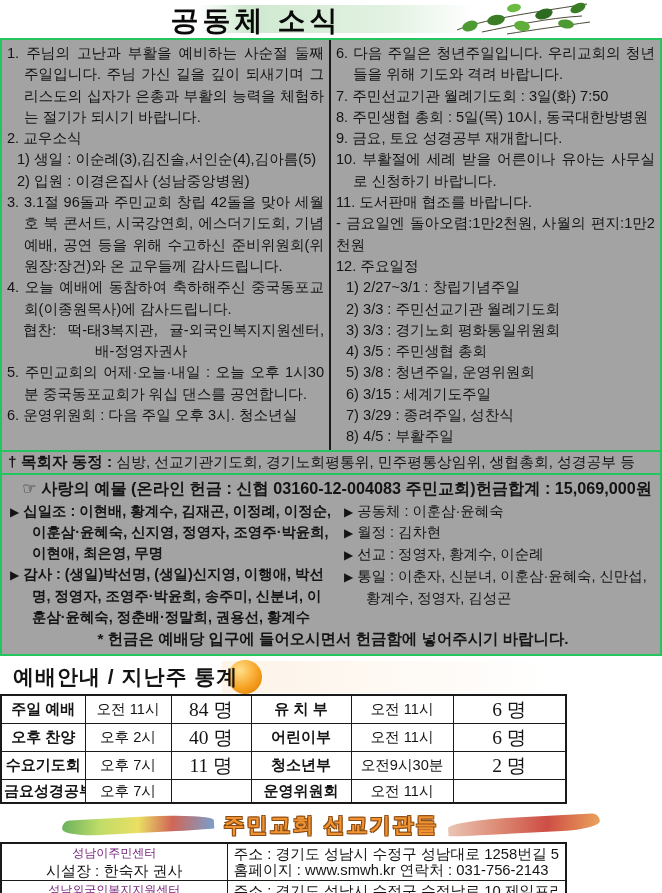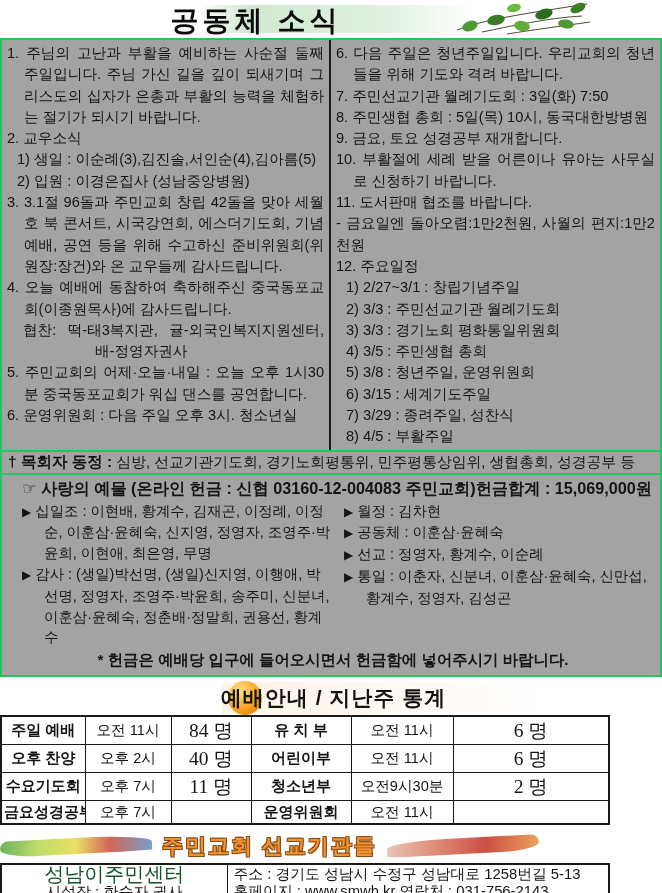--- a/index.html
+++ b/index.html
@@ -52,57 +52,57 @@
   .pastor-row { padding: 0 6px; font-size: 14.8px; }
   .pastor-row b { font-size: 15.5px; }
 
   
   .off-head {
     display: flex; justify-content: flex-end; align-items: baseline;
     padding: 3px 8px 1px 18px; font-weight: 700; font-size: 16.2px;
   }
   .off-cols { display: flex; }
   .off-col { font-size: 14.4px; line-height: 20.8px; }
-  .off-col.left { width: 336px; padding-left: 16px; }
+  .off-col.left { width: 336px; padding-left: 4px; font-weight: bold; }
   .off-col.right { flex: 1; padding-left: 2px; }
   .off-entry { padding-left: 26px; text-indent: -22px; padding-right: 4px; }
   .off-entry .blt { font-size: 12px; margin-right: 4px; }
   .off-note { text-align: center; font-weight: 700; font-size: 15.4px; padding: 2px 0 4px 4px; }
 
   
   .worship-head { position: relative; height: 38px; margin-top: 2px; }
   .worship-band {
     position: absolute; left: 222px; top: 3px; width: 330px; height: 32px;
     background: linear-gradient(to right, #fdf3e7, #fff);
   }
   .orange-ball {
     position: absolute; left: 228px; top: 2px; width: 34px; height: 34px; border-radius: 50%;
     background: radial-gradient(circle at 35% 30%, #ffe08a, #f7a224 55%, #d97c00 95%);
   }
   .worship-title {
-    position: absolute; left: 5px; right: 0; top: 5px; text-align: center;
+    position: absolute; left: 13px; right: 0; top: 5px; text-align: left;
     font-size: 21px; font-weight: 700; letter-spacing: 1px;
   }
 
   
-  table { border-collapse: collapse; width: 610px; table-layout: fixed; }
+  table { border-collapse: collapse; width: 567px; table-layout: fixed; }
   .stats-table, .missions-table { border: 2px solid #1a1a1a; margin-top: -2px; }
   .stats-table td {
     border: 1.5px solid #1a1a1a; height: 23.5px; text-align: center;
     font-size: 14.6px; padding: 0 2px; overflow: hidden; white-space: nowrap;
   }
   .stats-table td.c0, .stats-table td.c3 { font-weight: 700; font-size: 15px; }
   .stats-table td.c2, .stats-table td.c5 {
     font-family: "Liberation Serif", "DejaVu Serif", serif;
     font-size: 19.5px;
   }
 
   
   .missions-banner {
-    height: 38px; display: flex; align-items: center; gap: 10px;
+    height: 38px; display: flex; align-items: center; justify-content: center; gap: 10px;
     margin-top: 2px;
   }
   .swoosh { height: 16px; width: 152px; }
   .swoosh.sw-left {
     background: linear-gradient(97deg, #58a84a 0%, #b8d858 25%, #e8dc52 50%, #cc5544 72%, #6a94c8 100%);
     border-radius: 10% 90% 50% 50% / 100% 90% 10% 100%;
     transform: rotate(-3deg); opacity: .9;
   }
   .swoosh.sw-right {
     background: linear-gradient(97deg, #e8c0ae 0%, #d87a62 35%, #c83a30 65%, #e89a4a 100%);
@@ -112,21 +112,21 @@
   .missions-banner-text {
     font-size: 21px; font-weight: 800; letter-spacing: 2px; color: #ef9334;
     text-shadow: 1px 1px 0 #8a4a10, -1px 1px 0 #8a4a10, 1px -1px 0 #8a4a10, -1px -1px 0 #8a4a10;
     white-space: nowrap;
   }
 
   
   .missions-table td { border: 1.5px solid #1a1a1a; vertical-align: middle; }
   .missions-table td.m-left { width: 226px; text-align: center; padding: 1px 2px; }
   .missions-table td.m-right { padding: 1px 6px; }
-  .m-name { color: #14532d; font-size: 20px; line-height: 17px; }
+  .m-name { color: #701a75; font-size: 12px; line-height: 17px; }
   .m-head { font-size: 15px; line-height: 17px; }
   .m-addr, .m-web { font-size: 14.8px; line-height: 16.8px; white-space: nowrap; overflow: hidden; }
 </style>
 </head>
 <body>
 
 <div class="page">
 
   <div class="title-bar">
     <div class="title-band"></div>
@@ -193,23 +193,23 @@
     </div>
     <div class="off-cols">
       <div class="off-col left">
 
           <div class="off-entry"><span class="blt">▶</span><span>십일조 : 이현배, 황계수, 김재곤, 이정례, 이정순, 이훈삼·윤혜숙, 신지영, 정영자, 조영주·박윤희, 이현애, 최은영, 무명</span></div>
 
           <div class="off-entry"><span class="blt">▶</span><span>감사 : (생일)박선명, (생일)신지영, 이행애, 박선명, 정영자, 조영주·박윤희, 송주미, 신분녀, 이훈삼·윤혜숙, 정춘배·정말희, 권용선, 황계수</span></div>
         </div>
       <div class="off-col right">
 
+          <div class="off-entry"><span class="blt">▶</span><span>공동체 : 이훈삼·윤혜숙</span></div>
+
           <div class="off-entry"><span class="blt">▶</span><span>월정 : 김차현</span></div>
-
-          <div class="off-entry"><span class="blt">▶</span><span>공동체 : 이훈삼·윤혜숙</span></div>
 
           <div class="off-entry"><span class="blt">▶</span><span>선교 : 정영자, 황계수, 이순례</span></div>
 
           <div class="off-entry"><span class="blt">▶</span><span>통일 : 이춘자, 신분녀, 이훈삼·윤혜숙, 신만섭, 황계수, 정영자, 김성곤</span></div>
 
         </div>
     </div>
     <div class="off-note">* 헌금은 예배당 입구에 들어오시면서 헌금함에 넣어주시기 바랍니다.</div>
   </div>
 

